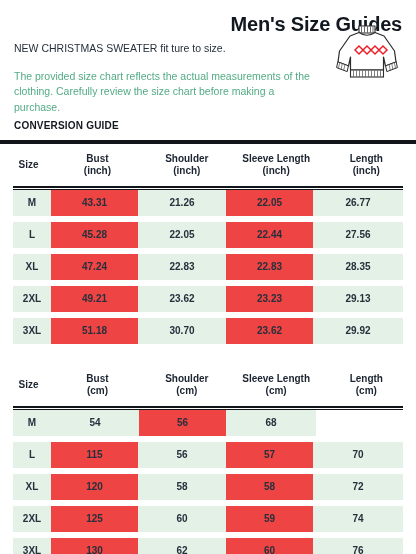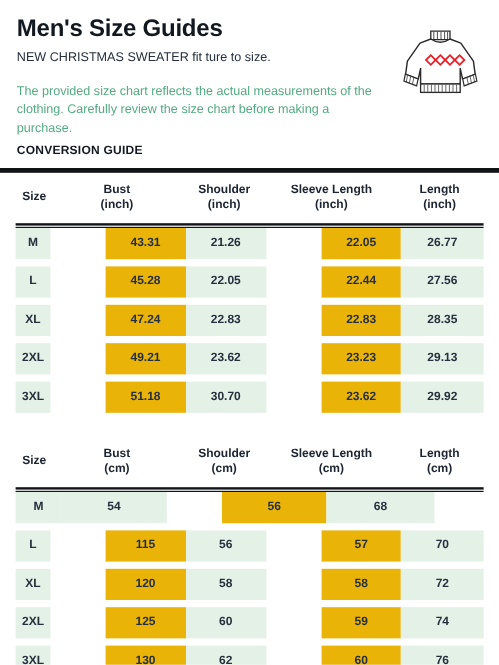--- a/index.html
+++ b/index.html
@@ -9,21 +9,21 @@
     font-family:"Liberation Sans","DejaVu Sans",sans-serif;
     color:#1b2430;
     overflow:hidden;
   }
   .page{position:relative;width:416px;height:554px;}
 
   
   .header{padding:14px 14px 0 14px;position:relative;}
   .title{
     font-size:20px;font-weight:bold;letter-spacing:-0.2px;
-    color:#111820;margin:0 0 7px 0;line-height:1.05;
+    color:#111820;margin:0 0 7px 0;line-height:1.05;text-align:right;
   }
   .subtitle{
     font-size:10.5px;color:#25303c;margin:0 0 6px 0;line-height:1.25;
   }
   .note{
     font-size:10.5px;color:#53ab83;line-height:1.45;margin:14px 0 5px 0;
     max-width:300px;
   }
   .conversion{
     font-size:10px;font-weight:bold;color:#111820;letter-spacing:.2px;
@@ -55,21 +55,21 @@
   .c-size{width:38px;}
   .c-bust{width:87px;}
   .c-shoulder{width:88px;}
   .c-sleeve{width:87px;}
   .c-length{width:90px;justify-content:center;}
   .head .cell{font-size:10px;font-weight:bold;color:#1b2430;}
   .head .c-size{font-weight:bold;}
   .unit{font-weight:bold;}
 
   .body .cell{background:#e3f1e7;}
-  .body .c-bust,.body .c-sleeve{background:#eab308;margin-left:46px;}
+  .body .c-bust,.body .c-sleeve{background:#ef4444;}
 
   .gap-tables{height:14px;}
 </style>
 </head>
 <body>
 
 <div class="page">
 
   <div class="header">
     <h1 class="title">Men's Size Guides</h1>

